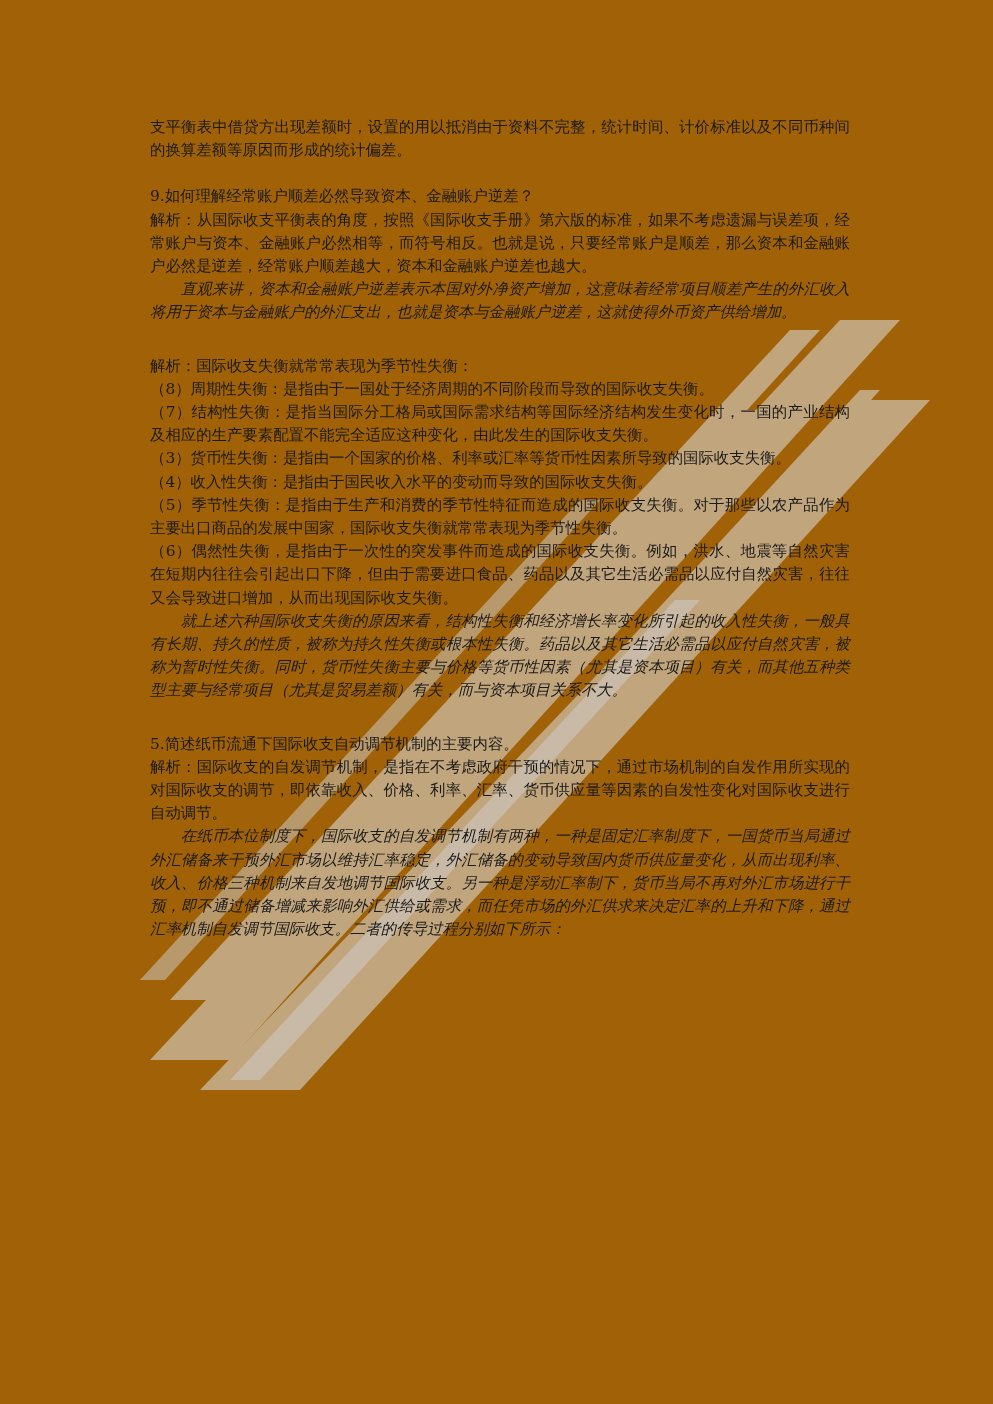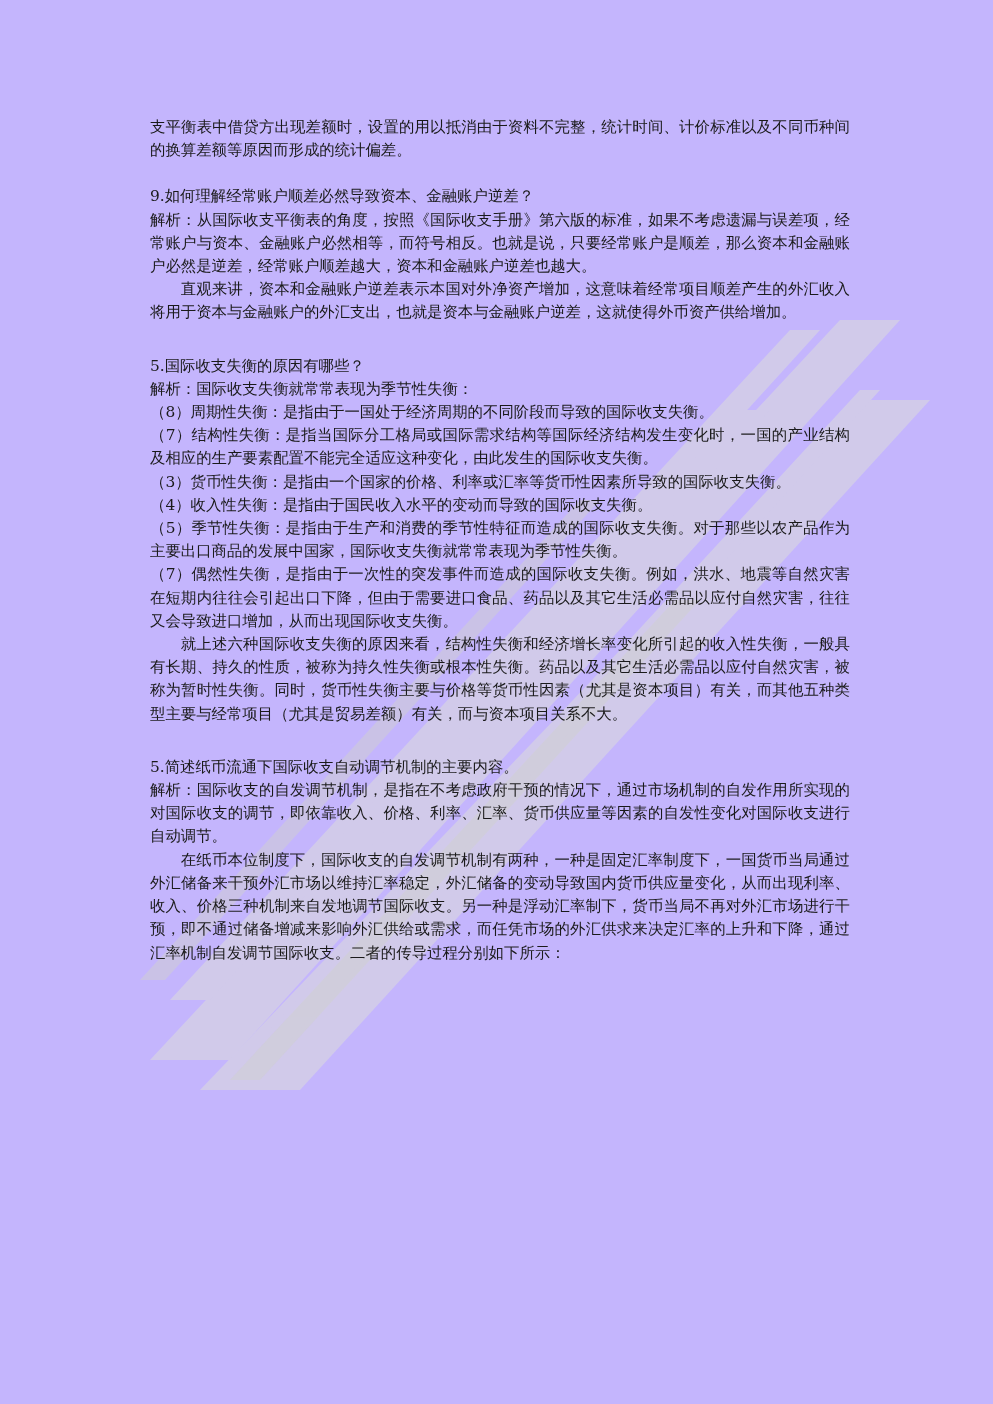--- a/index.html
+++ b/index.html
@@ -1,26 +1,26 @@
 <!DOCTYPE html>
 <html><head>
 <meta charset="utf-8">
 <style>
   html, body { margin: 0; padding: 0; background: #ffffff; }
   body { width: 993px; height: 1404px; position: relative; overflow: hidden; }
-  .page { position: absolute; left: 0; top: 0; width: 993px; height: 1404px; background: #c4b5fd; }
+  .page { position: absolute; left: 0; top: 0; width: 993px; height: 1404px; background: #a16207; }
   .watermark { position: absolute; left: 0; top: 0; width: 993px; height: 1404px; pointer-events: none; }
   .content {
     position: absolute; left: 150px; top: 116px; width: 700px;
     font-family: "DejaVu Serif", "Liberation Serif", serif;
     font-size: 15.4px; line-height: 23.2px; color: #1a1a1a;
     text-align: justify;
   }
   .content p { margin: 0; }
-  .indent { text-indent: 2em; }
+  .indent { text-indent: 2em; font-style: italic; }
   .gap { height: 23px; }
   .gap-lg { height: 30px; }
 </style>
 </head>
 <body>
 
 <div class="page">
 
   <svg class="watermark" viewBox="0 0 993 1404" xmlns="http://www.w3.org/2000/svg">
     <g fill="#dcdcdc" opacity="0.55">
@@ -43,28 +43,27 @@
 
     <section>
       <p>9.如何理解经常账户顺差必然导致资本、金融账户逆差？</p>
       <p>解析：从国际收支平衡表的角度，按照《国际收支手册》第六版的标准，如果不考虑遗漏与误差项，经常账户与资本、金融账户必然相等，而符号相反。也就是说，只要经常账户是顺差，那么资本和金融账户必然是逆差，经常账户顺差越大，资本和金融账户逆差也越大。</p>
       <p class="indent">直观来讲，资本和金融账户逆差表示本国对外净资产增加，这意味着经常项目顺差产生的外汇收入将用于资本与金融账户的外汇支出，也就是资本与金融账户逆差，这就使得外币资产供给增加。</p>
     </section>
 
     <div class="gap-lg"></div>
 
     <section>
-      <p>5.国际收支失衡的原因有哪些？</p>
       <p>解析：国际收支失衡就常常表现为季节性失衡：</p>
       <p>（8）周期性失衡：是指由于一国处于经济周期的不同阶段而导致的国际收支失衡。</p>
       <p>（7）结构性失衡：是指当国际分工格局或国际需求结构等国际经济结构发生变化时，一国的产业结构及相应的生产要素配置不能完全适应这种变化，由此发生的国际收支失衡。</p>
       <p>（3）货币性失衡：是指由一个国家的价格、利率或汇率等货币性因素所导致的国际收支失衡。</p>
       <p>（4）收入性失衡：是指由于国民收入水平的变动而导致的国际收支失衡。</p>
       <p>（5）季节性失衡：是指由于生产和消费的季节性特征而造成的国际收支失衡。对于那些以农产品作为主要出口商品的发展中国家，国际收支失衡就常常表现为季节性失衡。</p>
-      <p>（7）偶然性失衡，是指由于一次性的突发事件而造成的国际收支失衡。例如，洪水、地震等自然灾害在短期内往往会引起出口下降，但由于需要进口食品、药品以及其它生活必需品以应付自然灾害，往往又会导致进口增加，从而出现国际收支失衡。</p>
+      <p>（6）偶然性失衡，是指由于一次性的突发事件而造成的国际收支失衡。例如，洪水、地震等自然灾害在短期内往往会引起出口下降，但由于需要进口食品、药品以及其它生活必需品以应付自然灾害，往往又会导致进口增加，从而出现国际收支失衡。</p>
       <p class="indent">就上述六种国际收支失衡的原因来看，结构性失衡和经济增长率变化所引起的收入性失衡，一般具有长期、持久的性质，被称为持久性失衡或根本性失衡。药品以及其它生活必需品以应付自然灾害，被称为暂时性失衡。同时，货币性失衡主要与价格等货币性因素（尤其是资本项目）有关，而其他五种类型主要与经常项目（尤其是贸易差额）有关，而与资本项目关系不大。</p>
     </section>
 
     <div class="gap-lg"></div>
 
     <section>
       <p>5.简述纸币流通下国际收支自动调节机制的主要内容。</p>
       <p>解析：国际收支的自发调节机制，是指在不考虑政府干预的情况下，通过市场机制的自发作用所实现的对国际收支的调节，即依靠收入、价格、利率、汇率、货币供应量等因素的自发性变化对国际收支进行自动调节。</p>
       <p class="indent">在纸币本位制度下，国际收支的自发调节机制有两种，一种是固定汇率制度下，一国货币当局通过外汇储备来干预外汇市场以维持汇率稳定，外汇储备的变动导致国内货币供应量变化，从而出现利率、收入、价格三种机制来自发地调节国际收支。另一种是浮动汇率制下，货币当局不再对外汇市场进行干预，即不通过储备增减来影响外汇供给或需求，而任凭市场的外汇供求来决定汇率的上升和下降，通过汇率机制自发调节国际收支。二者的传导过程分别如下所示：</p>
     </section>

